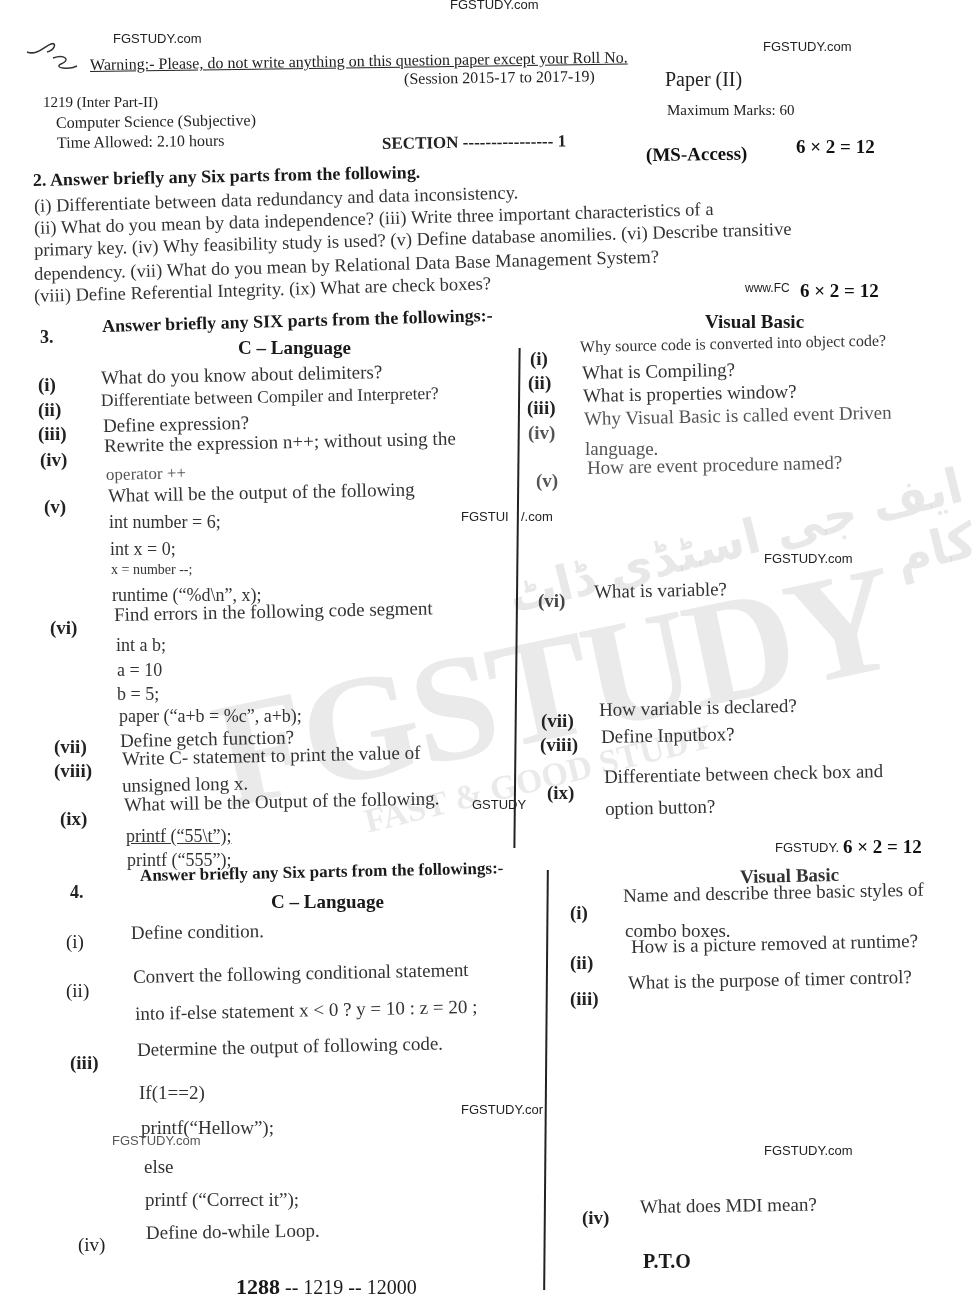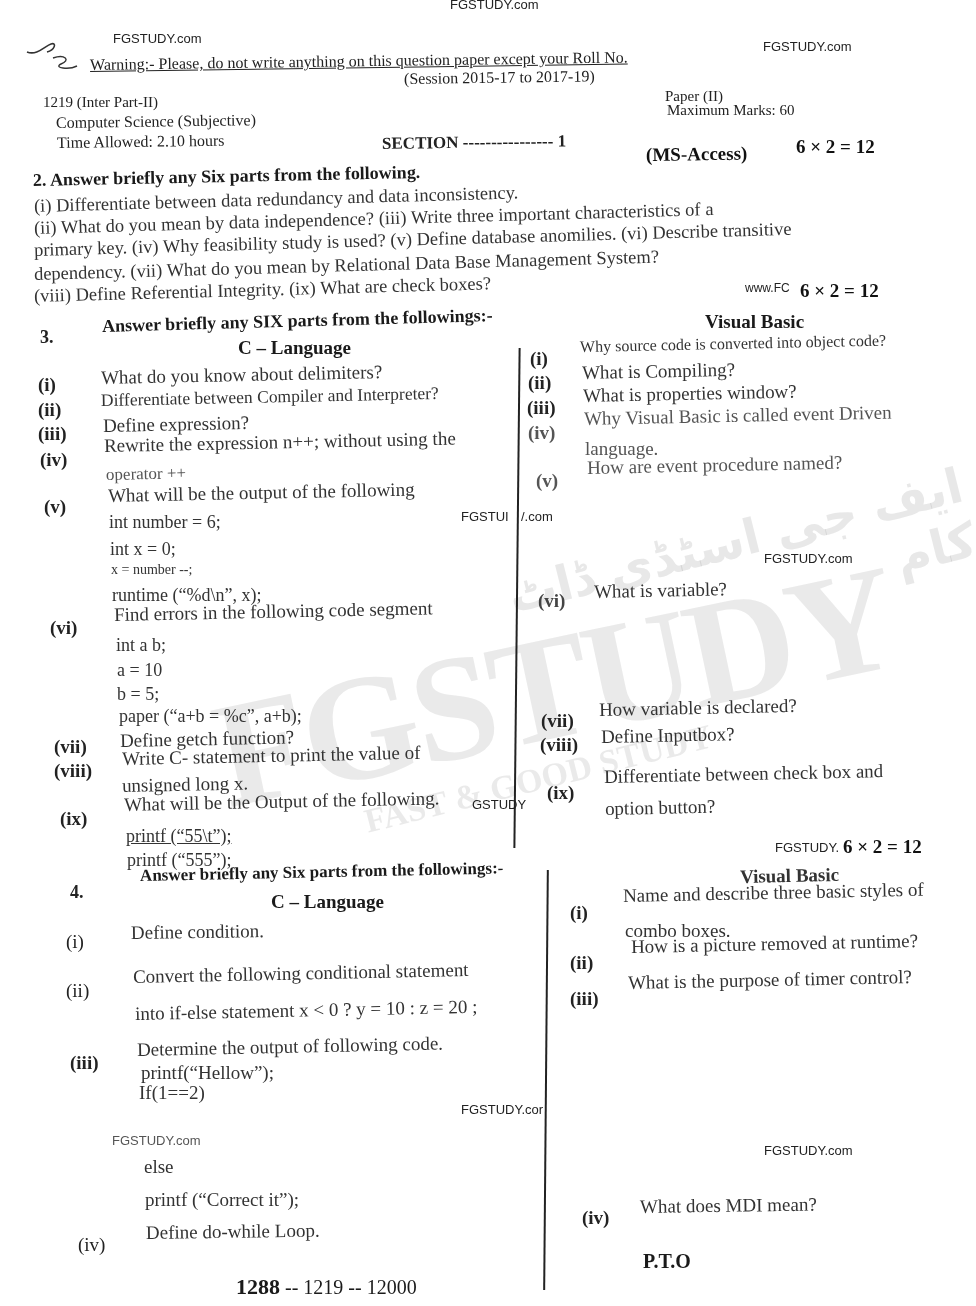--- a/index.html
+++ b/index.html
@@ -32,21 +32,21 @@
 <div class="abs wm" style="left:763px; top:39px;">FGSTUDY.com</div>
 
 <svg class="abs" style="left:25px; top:40px;" width="60" height="40" viewBox="0 0 60 40">
   <path d="M2 12 C 12 16, 20 6, 26 4 C 32 2, 30 10, 22 12" stroke="#333" stroke-width="1.6" fill="none"></path>
   <path d="M28 18 C 40 14, 46 20, 36 24 C 28 28, 44 30, 52 26" stroke="#333" stroke-width="1.4" fill="none"></path>
 </svg>
 
 <div class="abs hdr u tilt-3" style="left:90px; top:56px; font-size:16px;">Warning:- Please, do not write anything on this question paper except your Roll No.</div>
 <div class="abs hdr tilt-3" style="left:404px; top:70px; font-size:16px;">(Session 2015-17 to 2017-19)</div>
 <div class="abs hdr" style="left:43px; top:94px; font-size:15px;">1219 (Inter Part-II)</div>
-<div class="abs hdr" style="left:665px; top:88px; font-size:15px;">Paper (II)</div>
+<div class="abs hdr" style="left:665px; top:68px; font-size:20px;">Paper (II)</div>
 <div class="abs hdr tilt-3" style="left:56px; top:114px; font-size:16px;">Computer Science (Subjective)</div>
 <div class="abs hdr" style="left:667px; top:102px; font-size:15px;">Maximum Marks: 60</div>
 <div class="abs hdr tilt-3" style="left:57px; top:134px; font-size:16px;">Time Allowed: 2.10 hours</div>
 <div class="abs hdr b tilt-3" style="left:382px; top:134px; font-size:17px;">SECTION ---------------- 1</div>
 
 <div class="abs mark tilt-3" style="left:646px; top:144px;">(MS-Access)</div>
 <div class="abs mark" style="left:796px; top:136px;">6 × 2 = 12</div>
 <div class="abs tilt-2" style="left:33px; top:170px; font-size:18px; font-weight:bold;">
   <span>2.</span>
   <span>Answer briefly any Six parts from the following.</span>
@@ -132,21 +132,21 @@
 
 <div class="abs num" style="left:66px; top:931px; font-weight:normal;">(i)</div>
 <div class="abs q tilt-3" style="left:131px; top:922px;">Define condition.</div>
 <div class="abs num" style="left:66px; top:980px; font-weight:normal;">(ii)</div>
 <div class="abs q tilt-2" style="left:133px; top:966px;">Convert the following conditional statement</div>
 <div class="abs q tilt-2" style="left:135px; top:1003px;">into if-else statement  x &lt; 0 ? y = 10 : z = 20 ;</div>
 <div class="abs num" style="left:70px; top:1052px;">(iii)</div>
 <div class="abs q tilt-2" style="left:137px; top:1039px;">Determine the output of following code.</div>
 <div class="abs q" style="left:139px; top:1082px;">If(1==2)</div>
 <div class="abs wm" style="left:461px; top:1102px;">FGSTUDY.cor</div>
-<div class="abs q" style="left:141px; top:1062px;">printf(“Hellow”);</div>
+<div class="abs q" style="left:141px; top:1117px;">printf(“Hellow”);</div>
 <div class="abs wm" style="left:112px; top:1133px; color:#555;">FGSTUDY.com</div>
 <div class="abs q" style="left:144px; top:1156px;">else</div>
 <div class="abs q" style="left:145px; top:1189px;">printf (“Correct it”);</div>
 <div class="abs num" style="left:78px; top:1234px; font-weight:normal;">(iv)</div>
 <div class="abs q tilt-3" style="left:146px; top:1222px;">Define do-while Loop.</div>
 
 <div class="abs num" style="left:570px; top:902px;">(i)</div>
 <div class="abs q tilt-2" style="left:623px; top:885px;">Name and describe three basic styles of</div>
 <div class="abs q" style="left:625px; top:920px;">combo boxes.</div>
 <div class="abs num" style="left:570px; top:952px;">(ii)</div>

